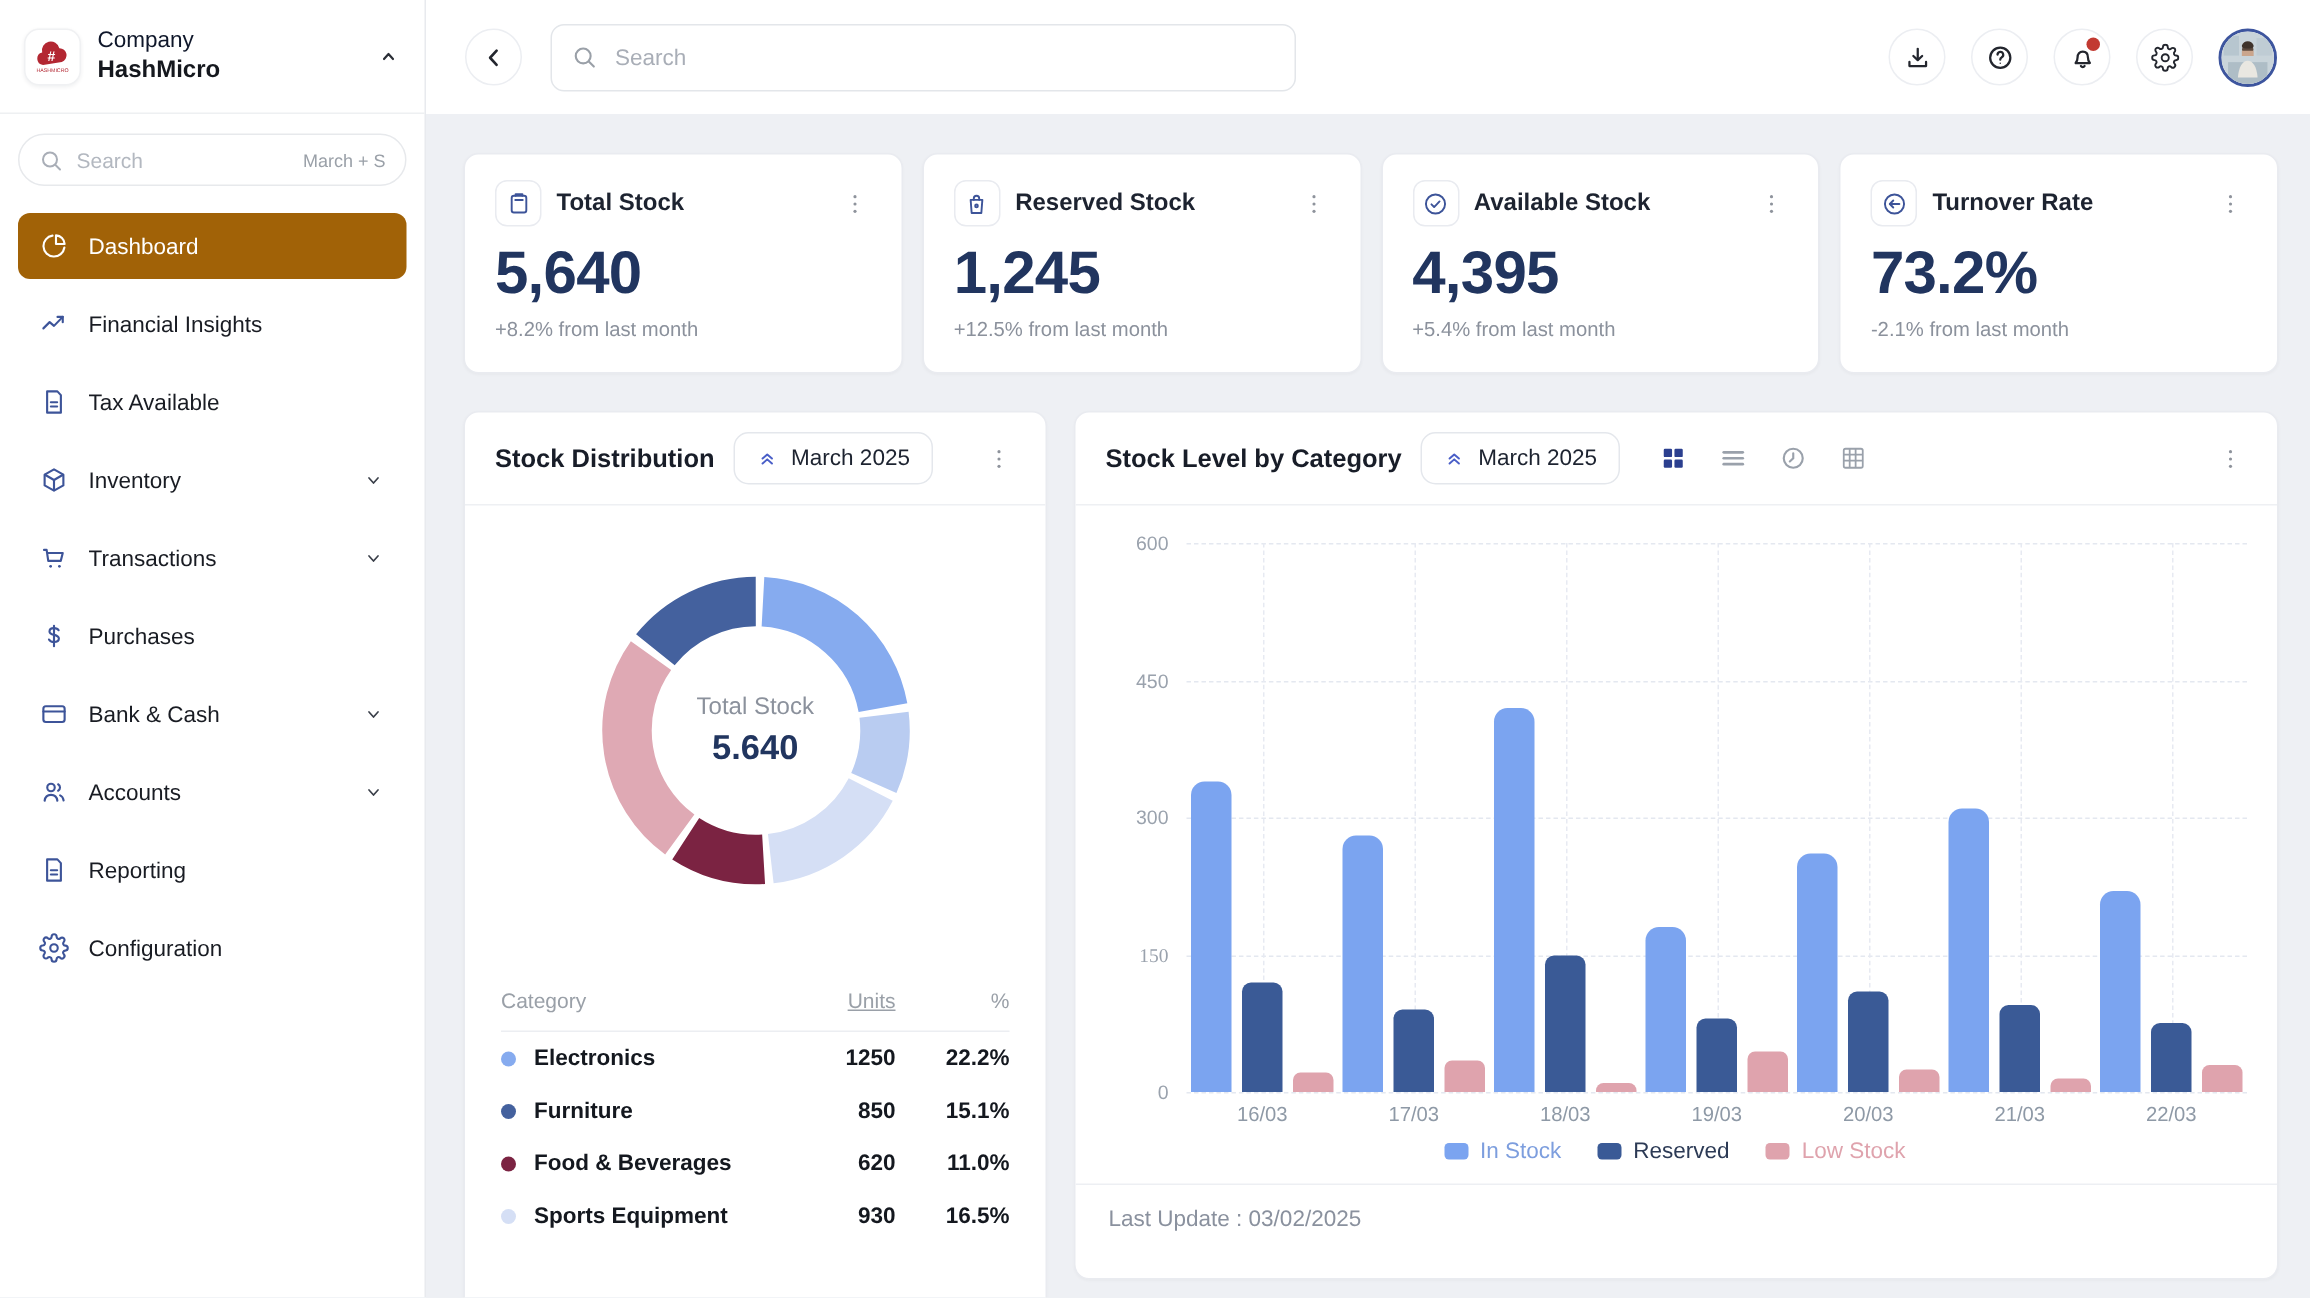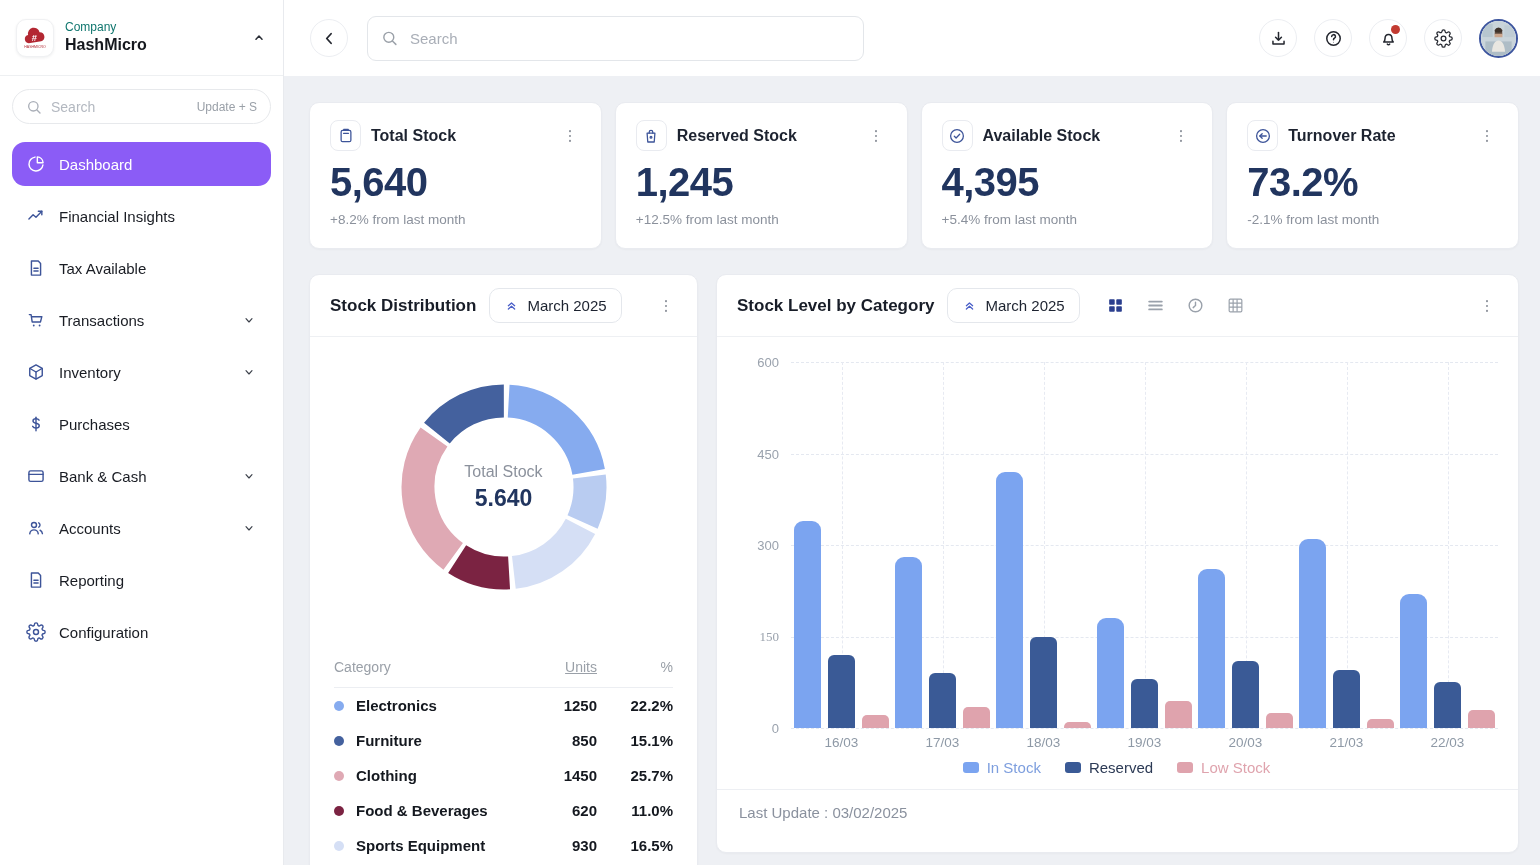--- a/index.html
+++ b/index.html
@@ -5,33 +5,33 @@
   * { margin:0; padding:0; box-sizing:border-box; }
   html,body { width:1540px; height:865px; overflow:hidden; }
   body { display:flex; background:#eef0f4; font-family:"Liberation Sans", sans-serif; color:#1b2230; }
   svg { display:block; }
 
   
   .sidebar { width:284px; min-width:284px; background:#fff; border-right:1px solid #e8eaee; display:flex; flex-direction:column; }
   .company { height:76px; display:flex; align-items:center; gap:11px; padding:0 16px; border-bottom:1px solid #eef0f2; }
   .logo-box { width:38px; height:38px; border-radius:10px; border:1px solid #f0f1f3; box-shadow:0 1px 3px rgba(16,24,40,.07); display:flex; align-items:center; justify-content:center; background:#fff; }
   .company-meta { flex:1; line-height:1.25; }
-  .company-label { font-size:12px; color:#0f766e; }
+  .company-label { font-size:15px; color:#0f172a; }
   .company-name { font-size:16px; font-weight:700; color:#15181e; }
   .company-chev { color:#2a2e36; width:16px; height:16px; }
   .side-body { padding:13px 12px 0; }
   .search-pill { height:35px; border:1px solid #e7e9ec; border-radius:999px; display:flex; align-items:center; gap:9px; padding:0 13px; cursor:pointer; }
   .search-pill .ic { width:16px; height:16px; color:#a9aeb7; }
   .search-pill .ph { font-size:14px; color:#b3b8c0; }
   .search-pill .sc { margin-left:auto; font-size:12px; color:#9aa0a8; }
   .nav { margin-top:18px; }
   .nav-item { display:flex; align-items:center; gap:13px; height:44px; padding:0 14px; margin-bottom:8px; border-radius:8px; cursor:pointer; font-size:15px; font-weight:500; color:#191c23; }
   .nav-item .nav-ic { width:20px; height:20px; color:#3d5499; flex:none; }
   .nav-item .nav-chev { margin-left:auto; width:16px; height:16px; color:#3a3f49; }
-  .nav-item.active { background:#8b5cf6; color:#fff;border-radius:13px; }
+  .nav-item.active { background:#a16207; color:#fff; }
   .nav-item.active .nav-ic { color:#fff; }
 
   
   .main { flex:1; display:flex; flex-direction:column; }
   .topbar { height:76px; background:#fff; display:flex; align-items:center; padding:0 22px 0 26px; }
   .circle-btn { width:38px; height:38px; border-radius:50%; border:1px solid #eceef2; background:#fff; display:flex; align-items:center; justify-content:center; color:#23262e; cursor:pointer; position:relative; flex:none; }
   .circle-btn .ic { width:19px; height:19px; }
   .top-search { position:relative; margin-left:19px; }
   .top-search .ic { position:absolute; left:14px; top:50%; transform:translateY(-50%); width:17px; height:17px; color:#9aa0a8; }
   .top-search input { width:497px; height:45px; border:1px solid #e3e6ea; border-radius:9px; padding:0 14px 0 42px; font-size:15px; font-family:inherit; color:#1b2230; outline:none; }
@@ -124,21 +124,21 @@
   </div>
   <div class="side-body">
     <div class="search-pill">
       <span class="ic">
         <svg viewBox="0 0 24 24" fill="none" stroke="currentColor" stroke-width="2" stroke-linecap="round">
             <circle cx="11" cy="11" r="7"></circle>
             <path d="M16.5 16.5L21 21"></path>
           </svg>
       </span>
       <span class="ph">Search</span>
-      <span class="sc">Update + S</span>
+      <span class="sc">March + S</span>
     </div>
     <nav class="nav">
         <div class="nav-item active">
           <span class="nav-ic">
             <svg viewBox="0 0 24 24" fill="none" stroke="currentColor" stroke-width="1.7" stroke-linecap="round" stroke-linejoin="round">
               <path d="M20.3 13.2A8.4 8.4 0 1 1 10.8 3.7"></path>
               <path d="M13.6 3.5a7.3 7.3 0 0 1 6.9 6.9h-6.9z"></path>
             </svg>
           </span>
           <span class="nav-label">Dashboard</span>
@@ -158,41 +158,41 @@
               <path d="M6.5 3.5h8.2l2.8 3V20.5H6.5z"></path>
               <path d="M9.5 12.2h5"></path>
               <path d="M9.5 15.6h5"></path>
             </svg>
           </span>
           <span class="nav-label">Tax Available</span>
         </div>
         <div class="nav-item">
           <span class="nav-ic">
             <svg viewBox="0 0 24 24" fill="none" stroke="currentColor" stroke-width="1.7" stroke-linecap="round" stroke-linejoin="round">
+              <path d="M12 3.5l7.5 4.2v8.6L12 20.5l-7.5-4.2V7.7z"></path>
+              <path d="M4.8 7.8L12 12l7.2-4.2"></path>
+              <path d="M12 12v8.2"></path>
+            </svg>
+          </span>
+          <span class="nav-label">Inventory</span>
+          <span class="nav-chev">
+            <svg viewBox="0 0 24 24" fill="none" stroke="currentColor" stroke-width="1.7" stroke-linecap="round" stroke-linejoin="round">
+              <path d="M7.5 10l4.5 5 4.5-5"></path>
+            </svg>
+          </span>
+        </div>
+        <div class="nav-item">
+          <span class="nav-ic">
+            <svg viewBox="0 0 24 24" fill="none" stroke="currentColor" stroke-width="1.7" stroke-linecap="round" stroke-linejoin="round">
               <path d="M4 5.5h2.1l1.3 8.8h10l1.6-6.3H7"></path>
               <circle cx="9.3" cy="18.6" r="1.1" fill="currentColor" stroke="none"></circle>
               <circle cx="16.3" cy="18.6" r="1.1" fill="currentColor" stroke="none"></circle>
             </svg>
           </span>
           <span class="nav-label">Transactions</span>
-          <span class="nav-chev">
-            <svg viewBox="0 0 24 24" fill="none" stroke="currentColor" stroke-width="1.7" stroke-linecap="round" stroke-linejoin="round">
-              <path d="M7.5 10l4.5 5 4.5-5"></path>
-            </svg>
-          </span>
-        </div>
-        <div class="nav-item">
-          <span class="nav-ic">
-            <svg viewBox="0 0 24 24" fill="none" stroke="currentColor" stroke-width="1.7" stroke-linecap="round" stroke-linejoin="round">
-              <path d="M12 3.5l7.5 4.2v8.6L12 20.5l-7.5-4.2V7.7z"></path>
-              <path d="M4.8 7.8L12 12l7.2-4.2"></path>
-              <path d="M12 12v8.2"></path>
-            </svg>
-          </span>
-          <span class="nav-label">Inventory</span>
           <span class="nav-chev">
             <svg viewBox="0 0 24 24" fill="none" stroke="currentColor" stroke-width="1.7" stroke-linecap="round" stroke-linejoin="round">
               <path d="M7.5 10l4.5 5 4.5-5"></path>
             </svg>
           </span>
         </div>
         <div class="nav-item">
           <span class="nav-ic">
             <svg viewBox="0 0 24 24" fill="none" stroke="currentColor" stroke-width="1.7" stroke-linecap="round" stroke-linejoin="round">
               <path d="M12 3.8v16.4"></path>
@@ -479,28 +479,20 @@
      <span class="cell-units">1250</span>
      <span class="cell-pct">22.2%</span>
               </div>
               <div class="t-row data-row">
                 <span class="cat-cell">
                   <span class="dot" style="background:#44619e"></span>
                   <span>Furniture</span>
                 </span>
      <span class="cell-units">850</span>
      <span class="cell-pct">15.1%</span>
-              </div>
-              <div class="t-row data-row">
-                <span class="cat-cell">
-                  <span class="dot" style="background:#dfa9b4"></span>
-                  <span>Clothing</span>
-                </span>
-     <span class="cell-units">1450</span>
-     <span class="cell-pct">25.7%</span>
               </div>
               <div class="t-row data-row">
                 <span class="cat-cell">
                   <span class="dot" style="background:#7b2342"></span>
                   <span>Food &amp; Beverages</span>
                 </span>
      <span class="cell-units">620</span>
      <span class="cell-pct">11.0%</span>
               </div>
               <div class="t-row data-row">

